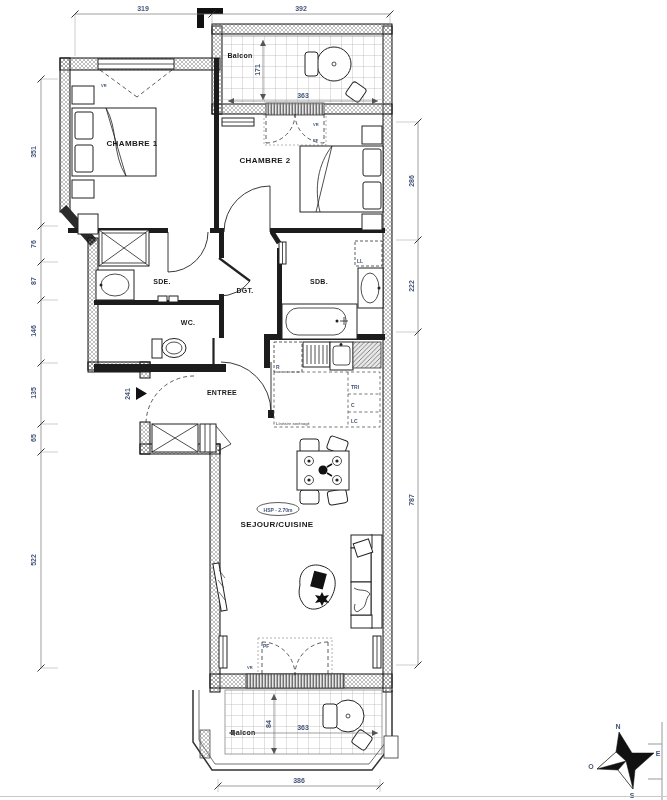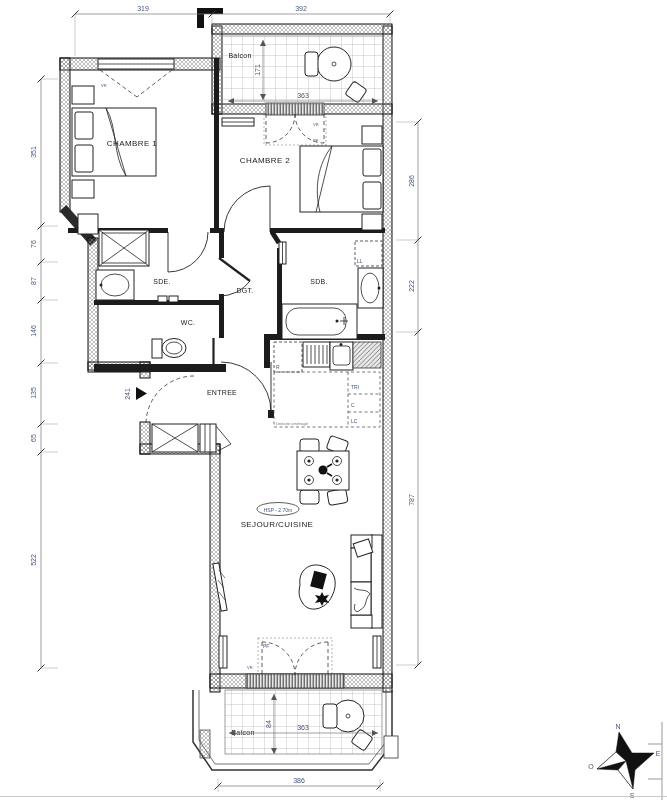--- a/index.html
+++ b/index.html
@@ -1,16 +1,16 @@
 <!DOCTYPE html>
 <html><head>
 <meta charset="utf-8">
 <style>
   html,body{margin:0;padding:0;background:#fff;}
-  .canvas{position:relative;width:667px;height:800px;background:#ffffff;overflow:hidden;}
+  .canvas{position:relative;width:667px;height:800px;background:#ffffff;overflow:hidden;font-weight:bold;}
   svg text{font-family:"Liberation Sans","DejaVu Sans",sans-serif;}
   .room{fill:#1a1a1a;font-size:8px;text-anchor:middle;letter-spacing:.4px;}
   .room7{fill:#1a1a1a;font-size:7px;text-anchor:middle;letter-spacing:.3px;}
   .dimtxt{fill:#44557a;font-size:7px;text-anchor:middle;}
   .small{fill:#44557a;font-size:5px;}
   .tiny{fill:#44557a;font-size:4px;}
   .note{fill:#777;font-size:4px;}
   .ext{fill:url(#xh);stroke:#111;stroke-width:1;}
   .iw{fill:#1c1c1c;stroke:none;}
   .furn{fill:#ffffff;stroke:#222;stroke-width:1;}

